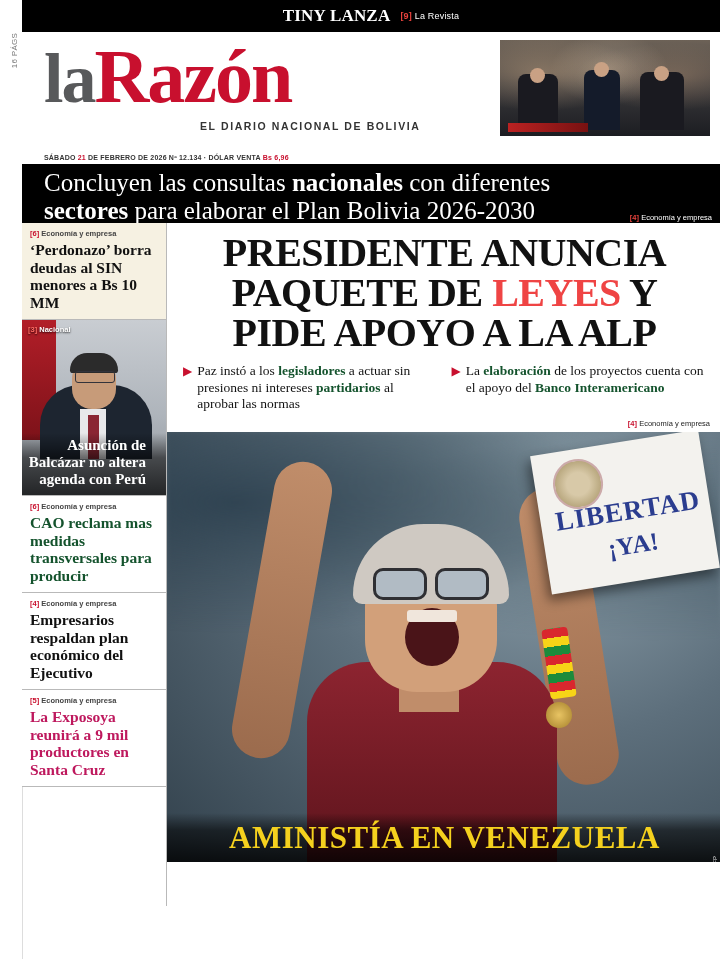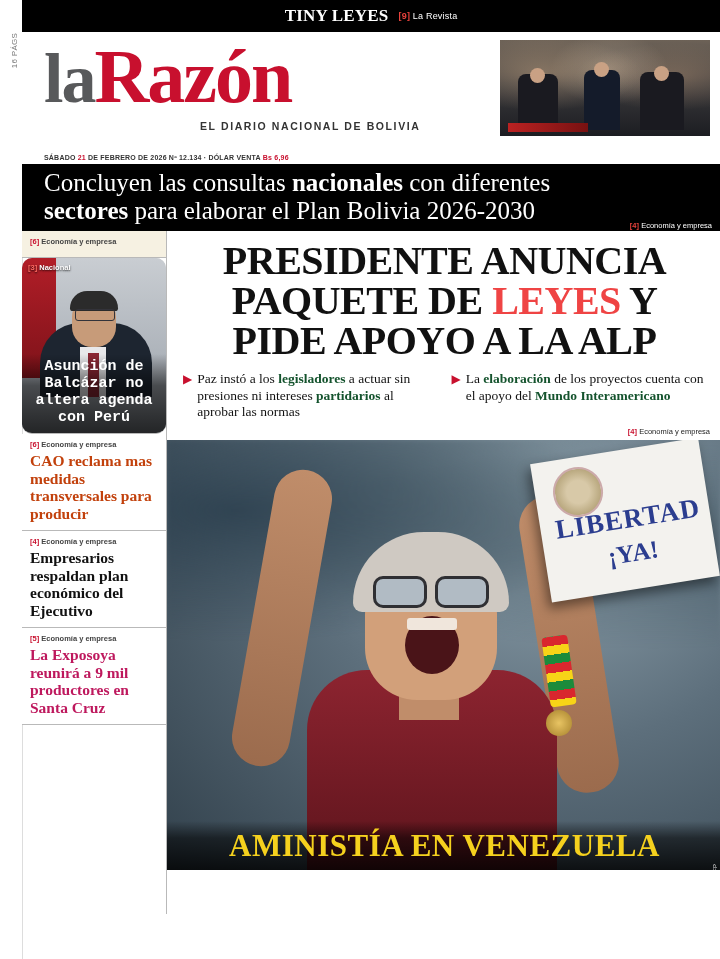--- a/index.html
+++ b/index.html
@@ -177,21 +177,21 @@
     letter-spacing: .2px;
     border-bottom: 1.5px solid #000;
   }
   .datebar .dd { color: #c8102e; }
 
   
   .strip {
     position: relative;
     background: #000;
     color: #fff;
-    height: 66px;
+    height: 58px;
     padding: 4px 12px 0 22px;
     box-sizing: border-box;
   }
   .strip .line {
     font-family: "Liberation Serif", serif;
     font-size: 25px;
     line-height: 28px;
     font-weight: 400;
     color: #fff;
   }
@@ -248,21 +248,20 @@
   .card.blue h3 { color: #1b4f9c; }
   .card.blue .kicker { color: #444; }
 
   
   .photo-card {
     position: relative;
     height: 175px;
     border-bottom: 1px solid #b9b9b9;
     overflow: hidden;
     background: #d8d8d8;
-    border-radius: 10px;
   }
   .photo-card .bg {
     position: absolute;
     inset: 0;
     background:
       linear-gradient(180deg, #c9cdd2 0%, #aeb4bb 55%, #8e949b 100%);
   }
   .photo-card .flagred {
     position: absolute;
     left: 0; top: 0; width: 34px; height: 120px;
@@ -305,25 +304,25 @@
   .photo-card .glasses {
     position: absolute;
     left: 53px; bottom: 112px;
     width: 38px; height: 10px;
     border: 1.4px solid #33333a;
     border-radius: 3px;
   }
   .photo-card .caption {
     position: absolute;
     left: 0; right: 0; bottom: 0;
-    padding: 4px 6px 7px 6px;
-    text-align: center;
+    padding: 4px 20px 7px 6px;
+    text-align: right;
     background: linear-gradient(180deg, rgba(0,0,0,0) 0%, rgba(0,0,0,.55) 40%, rgba(0,0,0,.75) 100%);
     color: #fff;
-    font-family: Liberation Mono, monospace;
+    font-family: Liberation Serif, serif;
     font-weight: 700;
     font-size: 15px;
     line-height: 17px;
   }
   .photo-card .kicker-abs {
     position: absolute;
     left: 6px; top: 5px;
     font-size: 7.5px;
     font-weight: 700;
     color: #fff;
@@ -568,21 +567,21 @@
 
 <div class="page">
 
   <div class="spine">
     <div class="spine-text">16 PÁGS</div>
   </div>
 
   <div class="content">
 
     <div class="topbar">
-      <span class="t2">TINY LEYES</span>
+      <span class="t2">TINY LANZA</span>
       <span class="ref">
         <span>[9]</span>
         <em>La Revista</em>
       </span>
     </div>
 
     <div class="masthead">
       <div class="logo">
         <span class="la">la</span>
         <span class="razon">Razón</span>
@@ -626,20 +625,21 @@
 
     <div class="body">
 
       <div class="left-col">
 
         <div class="card cream">
           <div class="kicker">
             <span class="n">[6]</span>
             <span>Economía y empresa</span>
           </div>
+          <h3>‘Perdonazo’ borra deudas al SIN menores a Bs 10 MM</h3>
         </div>
 
         <div class="photo-card">
           <div class="bg"></div>
           <div class="flagred"></div>
           <div class="suit"></div>
           <div class="shirt"></div>
           <div class="tie"></div>
           <div class="face"></div>
           <div class="hair"></div>
@@ -649,21 +649,21 @@
             <span>Nacional</span>
           </div>
           <div class="caption">Asunción de Balcázar no altera agenda con Perú</div>
         </div>
 
         <div class="card blue white">
           <div class="kicker">
             <span class="n">[6]</span>
             <span>Economía y empresa</span>
           </div>
-          <h3 style="color:#c2410c">CAO reclama mas medidas transversales para producir</h3>
+          <h3 style="color:#14532d">CAO reclama mas medidas transversales para producir</h3>
         </div>
 
         <div class="card white">
           <div class="kicker">
             <span class="n">[4]</span>
             <span>Economía y empresa</span>
           </div>
           <h3>Empresarios respaldan plan económico del Ejecutivo</h3>
         </div>
 
@@ -687,21 +687,21 @@
           <div class="hl">PIDE APOYO A LA ALP</div>
         </div>
 
         <div class="subdecks">
           <div class="deck">
             <span class="bullet">▶</span>
             <span><span>Paz instó a los </span><b>legisladores</b><span> a actuar sin presiones ni intereses </span><b>partidarios</b><span> al aprobar las normas</span></span>
           </div>
           <div class="deck">
             <span class="bullet">▶</span>
-            <span><span>La </span><b>elaboración</b><span> de los proyectos cuenta con el apoyo del </span><b>Mundo Interamericano</b></span>
+            <span><span>La </span><b>elaboración</b><span> de los proyectos cuenta con el apoyo del </span><b>Banco Interamericano</b></span>
           </div>
         </div>
 
         <div class="ref-right">
           <span class="num">[4]</span>
           <span>Economía y empresa</span>
         </div>
 
         <div class="main-photo">
           <div class="sky"></div>

